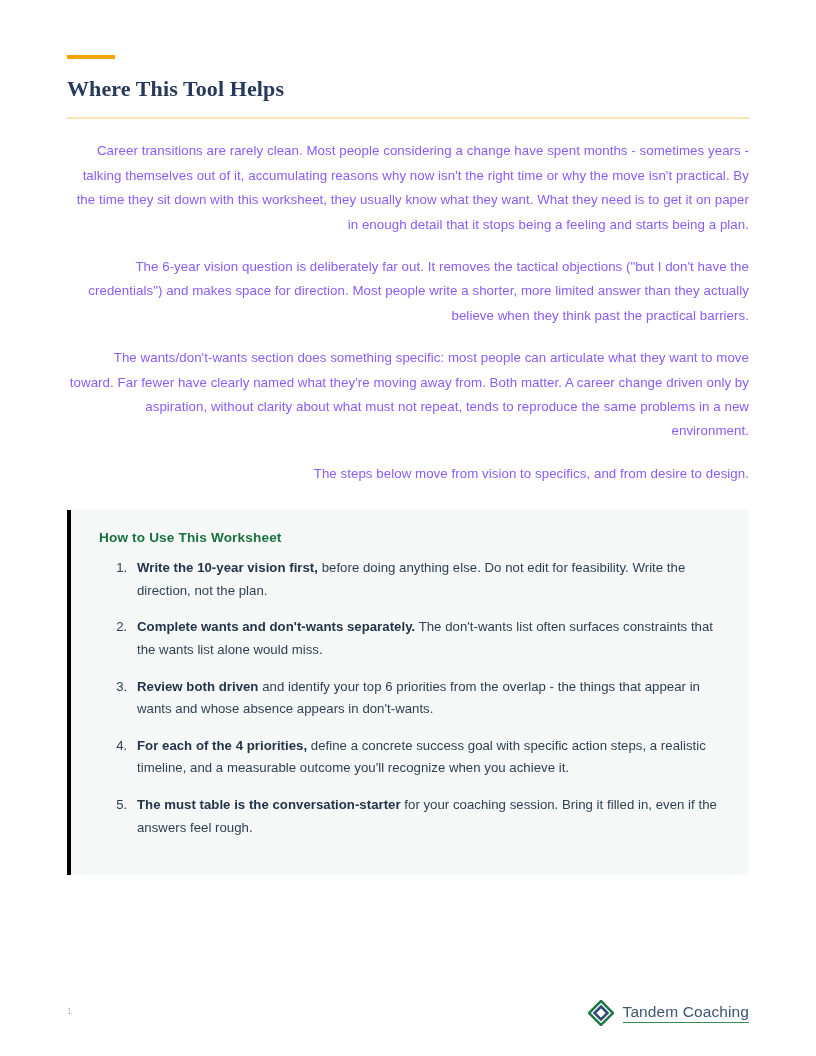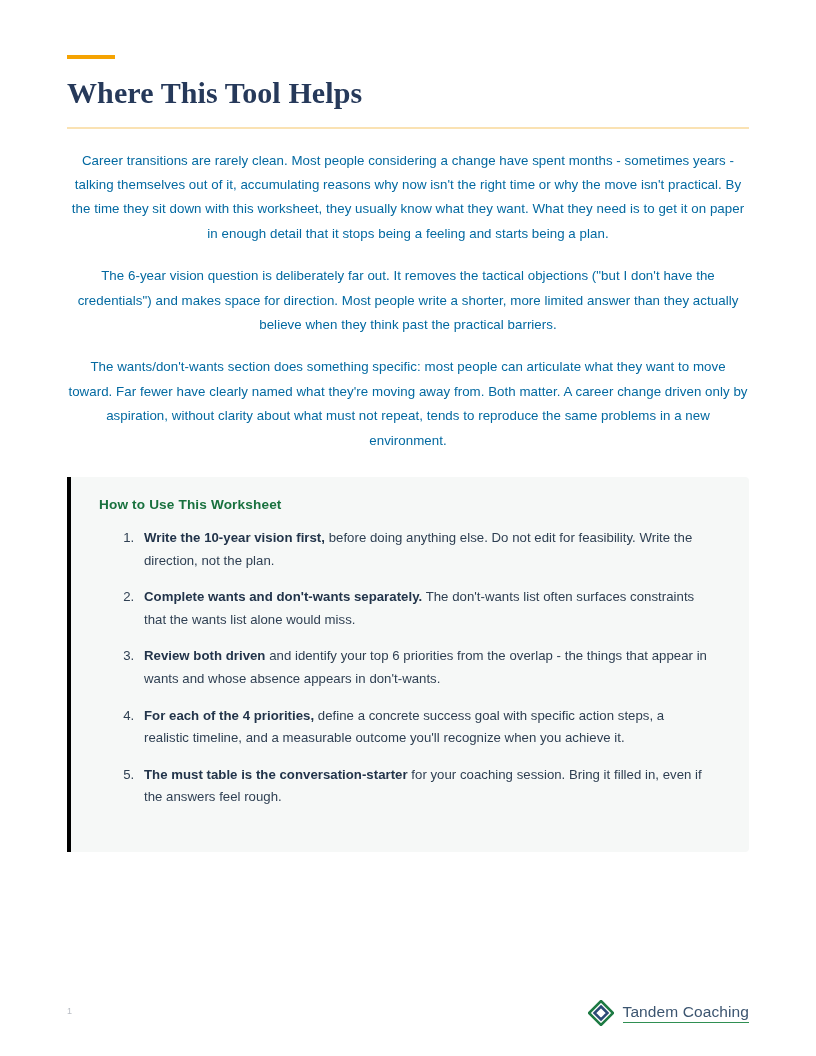--- a/index.html
+++ b/index.html
@@ -26,41 +26,41 @@
   
   .accent-bar {
     width: 48px;
     height: 4px;
     background: #f5a302;
     margin-top: 55px;
     margin-bottom: 17px;
   }
   .page-title {
     font-family: "Liberation Serif", serif;
-    font-size: 30px;
+    font-size: 22px;
     font-weight: 700;
     color: #26395a;
     letter-spacing: 0.1px;
     margin: 0 0 16px 0;
     line-height: 1.15;
   }
   .title-rule {
     width: 100%;
     height: 2px;
     background: #fae2b3;
     margin-bottom: 20px;
   }
 
   
   .para {
     font-size: 13.3px;
     line-height: 24.4px;
-    color: #0369a1;
+    color: #8b5cf6;
     margin: 0 0 18px 0;
-    text-align: center;
+    text-align: right;
     letter-spacing: 0.05px;
   }
   .para:last-of-type { margin-bottom: 0; }
 
   
   .callout {
     margin-top: 24px;
     background: #f6f8f7;
     border-left: 4px solid #000000;
     border-radius: 0 4px 4px 0;
@@ -69,21 +69,21 @@
     width: 682px;
   }
   .callout-title {
     font-size: 13.6px;
     font-weight: 700;
     color: #18713e;
     margin: 0 0 12px 0;
     letter-spacing: 0.15px;
   }
   ol.steps {
-    margin: 15px;
+    margin: 8px;
     padding-left: 24px;
     list-style: decimal;
   }
   ol.steps > li {
     font-size: 13.2px;
     line-height: 22.6px;
     color: #2e3f52;
     margin-bottom: 14px;
     padding-left: 6px;
     letter-spacing: 0.03px;
@@ -150,20 +150,21 @@
 
     <div class="accent-bar"></div>
 
     <h1 class="page-title">Where This Tool Helps</h1>
 
     <div class="title-rule"></div>
 
     <p class="para">Career transitions are rarely clean. Most people considering a change have spent months - sometimes years - talking themselves out of it, accumulating reasons why now isn't the right time or why the move isn't practical. By the time they sit down with this worksheet, they usually know what they want. What they need is to get it on paper in enough detail that it stops being a feeling and starts being a plan.</p>
     <p class="para">The 6-year vision question is deliberately far out. It removes the tactical objections ("but I don't have the credentials") and makes space for direction. Most people write a shorter, more limited answer than they actually believe when they think past the practical barriers.</p>
     <p class="para">The wants/don't-wants section does something specific: most people can articulate what they want to move toward. Far fewer have clearly named what they're moving away from. Both matter. A career change driven only by aspiration, without clarity about what must not repeat, tends to reproduce the same problems in a new environment.</p>
+    <p class="para">The steps below move from vision to specifics, and from desire to design.</p>
 
     <div class="callout">
       <div class="callout-title">How to Use This Worksheet</div>
       <ol class="steps">
         <li>
           <span class="lead">Write the 10-year vision first,</span><span> before doing anything else. Do not edit for feasibility. Write the direction, not the plan.</span>
         </li>
         <li>
           <span class="lead">Complete wants and don't-wants separately.</span><span> The don't-wants list often surfaces constraints that the wants list alone would miss.</span>
         </li>

